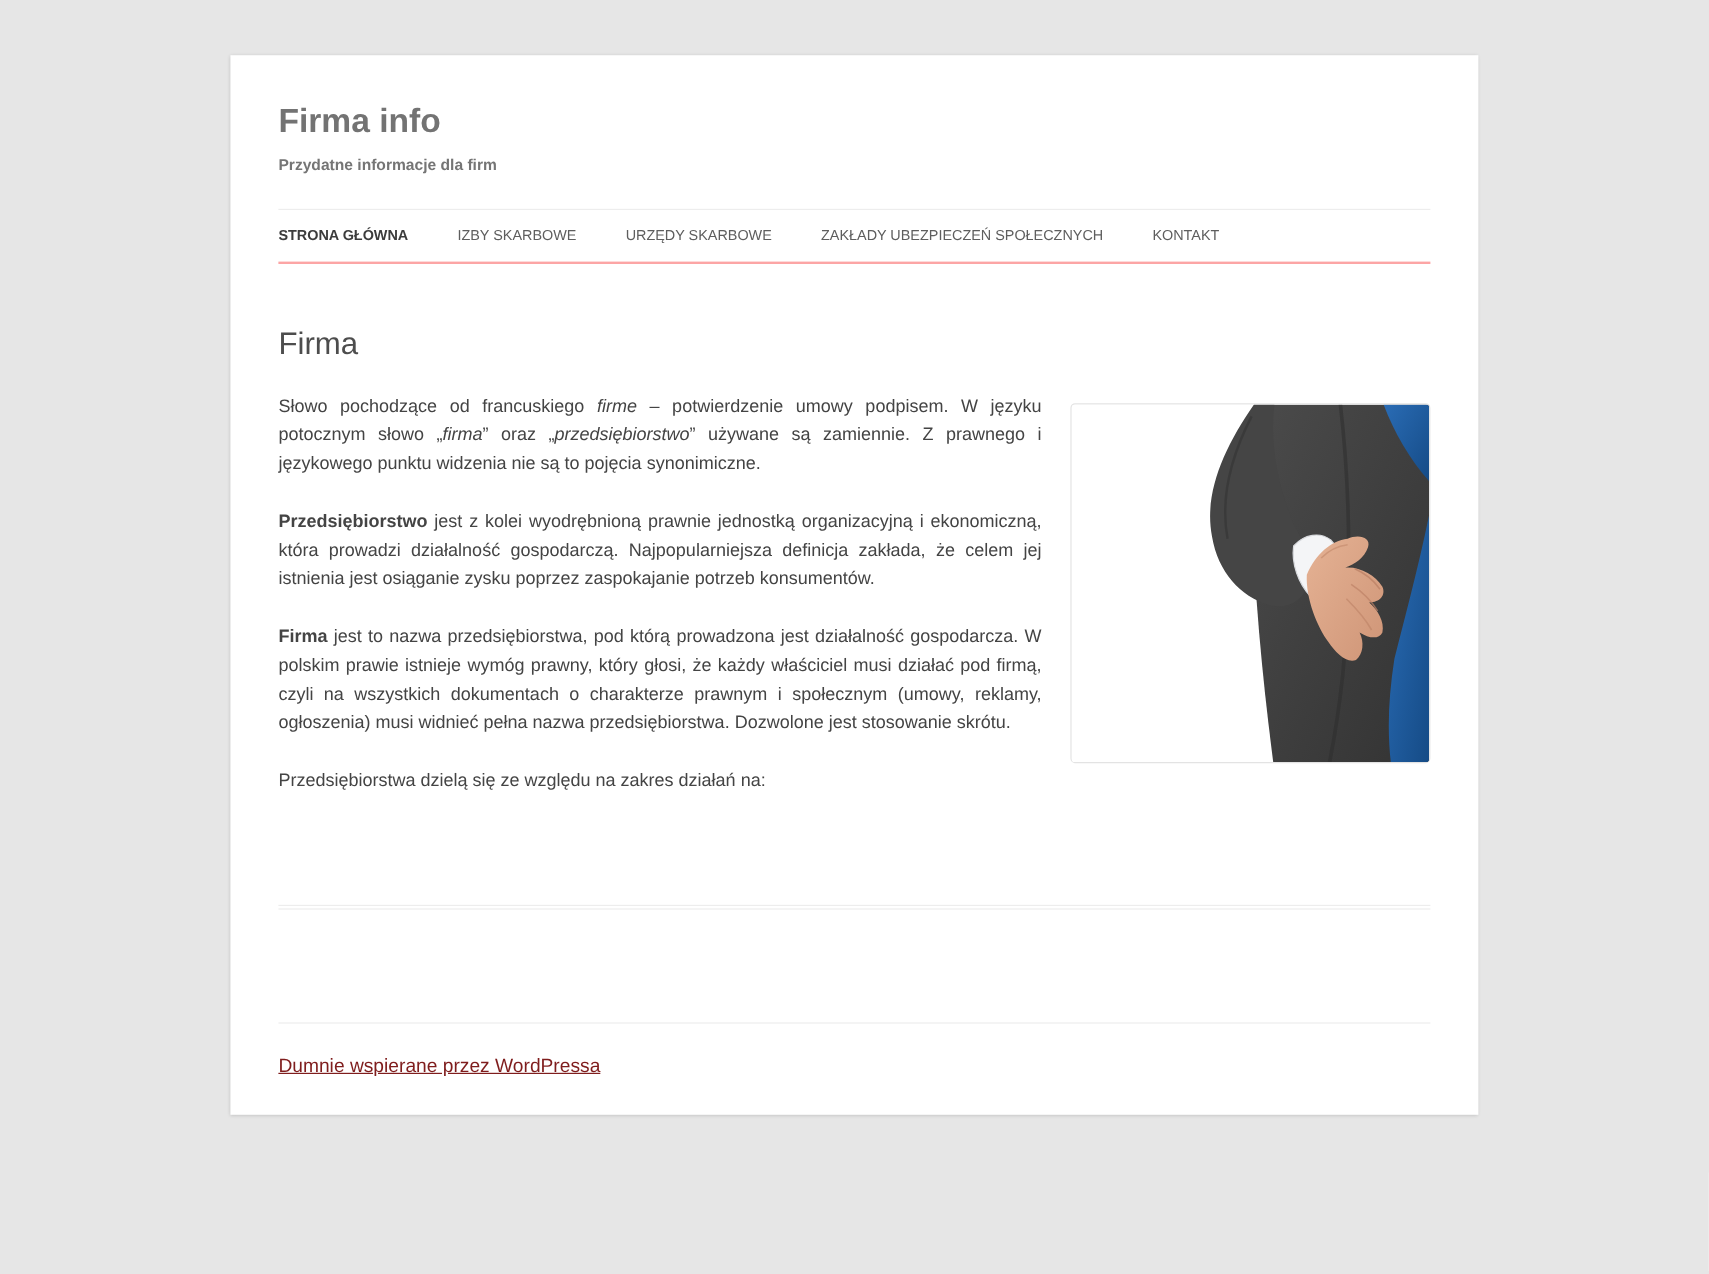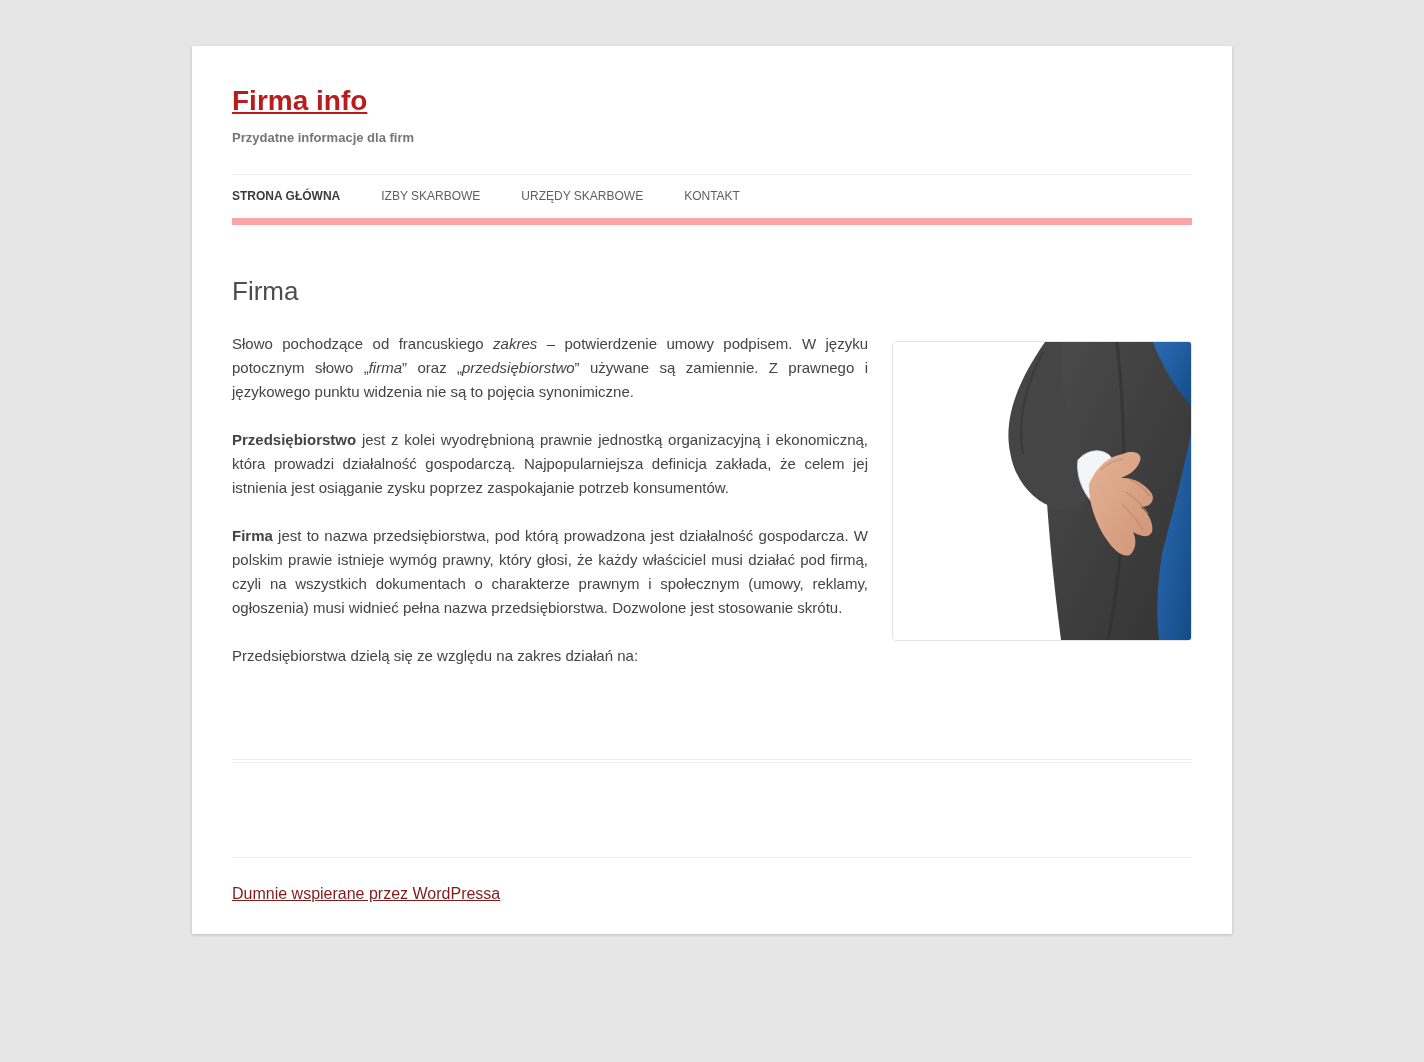--- a/index.html
+++ b/index.html
@@ -12,32 +12,31 @@
     margin: 46px auto 48px;
     background: #ffffff;
     padding: 0 40px;
     box-shadow: 0 1px 3px rgba(0,0,0,0.18);
   }
   
   .site-header { padding-top: 38px; }
   .site-title {
     margin: 0 0 12px;
     font-size: 28px; line-height: 1.2;
-    font-weight: 700; color: #b91c1c;
+    font-weight: 700; color: #737373;
     cursor: pointer;
-    text-decoration: underline;
   }
   .site-tagline {
     margin: 0;
     font-size: 13px; font-weight: 700; color: #757575;
   }
   .main-nav {
     margin-top: 29px;
     border-top: 1px solid #ededed;
-    border-bottom: 7px solid #fca5a5;
+    border-bottom: 2px solid #fca5a5;
   }
   .main-nav ul {
     list-style: none; margin: 0; padding: 0;
     display: flex; gap: 41px;
   }
   .main-nav a {
     display: block;
     line-height: 43px;
     font-size: 12px;
     color: #5e5e5e;
@@ -95,20 +94,23 @@
           <li class="active">
             <a href="#">STRONA GŁÓWNA</a>
           </li>
           <li>
             <a href="#">IZBY SKARBOWE</a>
           </li>
           <li>
             <a href="#">URZĘDY SKARBOWE</a>
           </li>
           <li>
+            <a href="#">ZAKŁADY UBEZPIECZEŃ SPOŁECZNYCH</a>
+          </li>
+          <li>
             <a href="#">KONTAKT</a>
           </li>
         </ul>
     </nav>
   </header>
 
   <main class="site-main">
     <article>
       <h1 class="entry-title">Firma</h1>
       <div class="entry-content">
@@ -139,21 +141,21 @@
             <path stroke="#d8dade" stroke-width="1" d="M185,118 C194,108 207,106 216,113 C223,120 224,132 217,141 L199,160 C189,149 183,133 185,118 Z" fill="#f4f5f7"></path>
             <path fill="url(#gSkin)" d="M196,142 C204,124 216,114 230,112 C238,108 250,110 247,119 C244,128 236,133 228,136 C240,135 253,142 259,152 C262,159 257,165 248,165 C255,171 261,181 259,190 C256,196 248,195 240,190 C244,198 243,208 237,213 C229,216 220,207 214,198 C205,186 195,162 196,142 Z"></path>
             <path fill="none" stroke="#bd8266" stroke-width="1.3" opacity="0.8" d="M236,137 C245,141 252,147 257,154"></path>
             <path fill="none" stroke="#bd8266" stroke-width="1.3" opacity="0.7" d="M233,150 C242,156 250,164 255,172"></path>
             <path fill="none" stroke="#bd8266" stroke-width="1.3" opacity="0.6" d="M229,162 C237,170 245,179 250,188"></path>
             <path fill="none" stroke="#c68d6f" stroke-width="1.3" opacity="0.7" d="M208,128 C214,122 222,118 230,117"></path>
           </svg>
         </figure>
 
         <div id="entry-blocks">
-            <p>Słowo pochodzące od francuskiego <em>zakres</em> – potwierdzenie umowy podpisem. W języku potocznym słowo „<em>firma</em>” oraz „<em>przedsiębiorstwo</em>” używane są zamiennie. Z prawnego i językowego punktu widzenia nie są to pojęcia synonimiczne.</p>
+            <p>Słowo pochodzące od francuskiego <em>firme</em> – potwierdzenie umowy podpisem. W języku potocznym słowo „<em>firma</em>” oraz „<em>przedsiębiorstwo</em>” używane są zamiennie. Z prawnego i językowego punktu widzenia nie są to pojęcia synonimiczne.</p>
             <p><strong>Przedsiębiorstwo</strong> jest z kolei wyodrębnioną prawnie jednostką organizacyjną i ekonomiczną, która prowadzi działalność gospodarczą. Najpopularniejsza definicja zakłada, że celem jej istnienia jest osiąganie zysku poprzez zaspokajanie potrzeb konsumentów.</p>
             <p><strong>Firma</strong> jest to nazwa przedsiębiorstwa, pod którą prowadzona jest działalność gospodarcza. W polskim prawie istnieje wymóg prawny, który głosi, że każdy właściciel musi działać pod firmą, czyli na wszystkich dokumentach o charakterze prawnym i społecznym (umowy, reklamy, ogłoszenia) musi widnieć pełna nazwa przedsiębiorstwa. Dozwolone jest stosowanie skrótu.</p>
             <p>Przedsiębiorstwa dzielą się ze względu na zakres działań na:</p>
           </div>
 
       </div>
     </article>
   </main>
 
   <footer class="site-footer">

